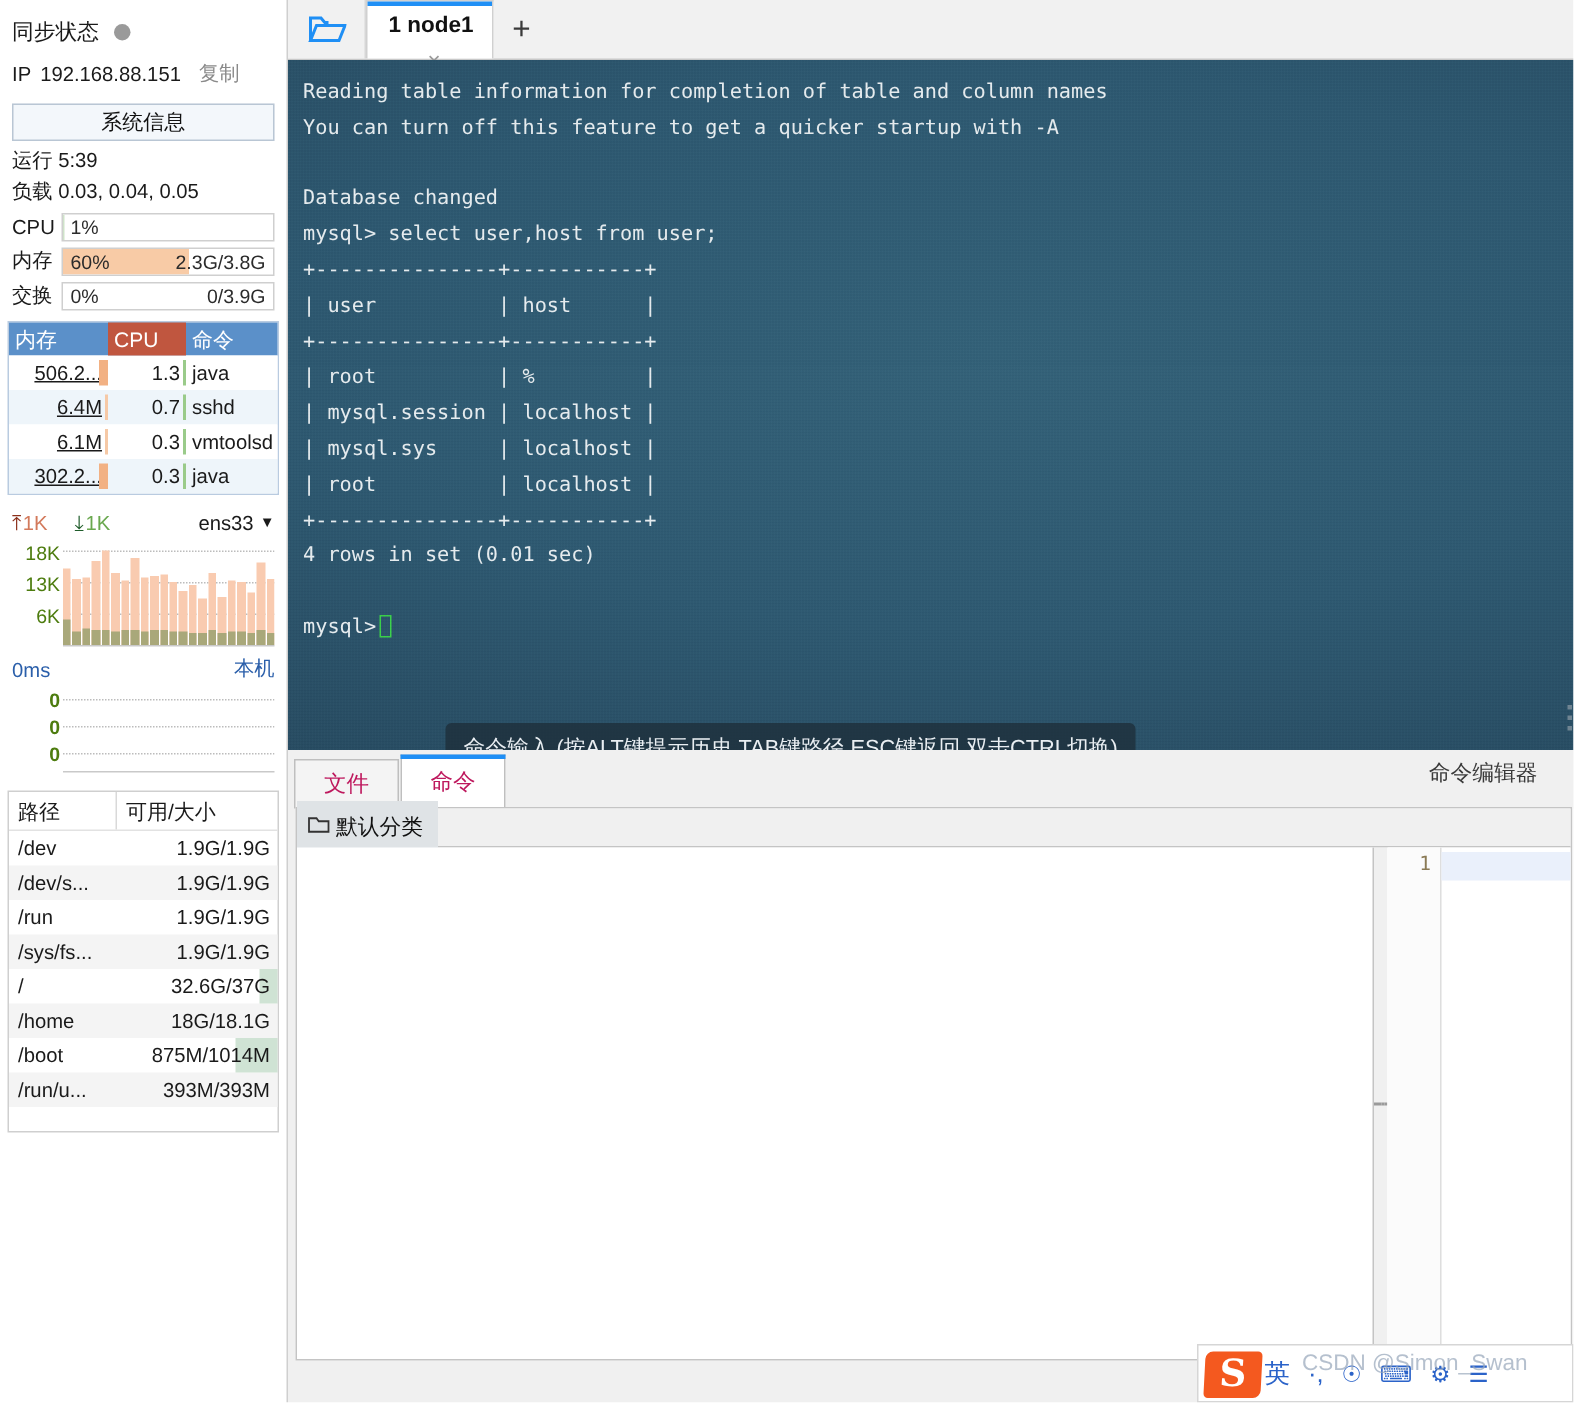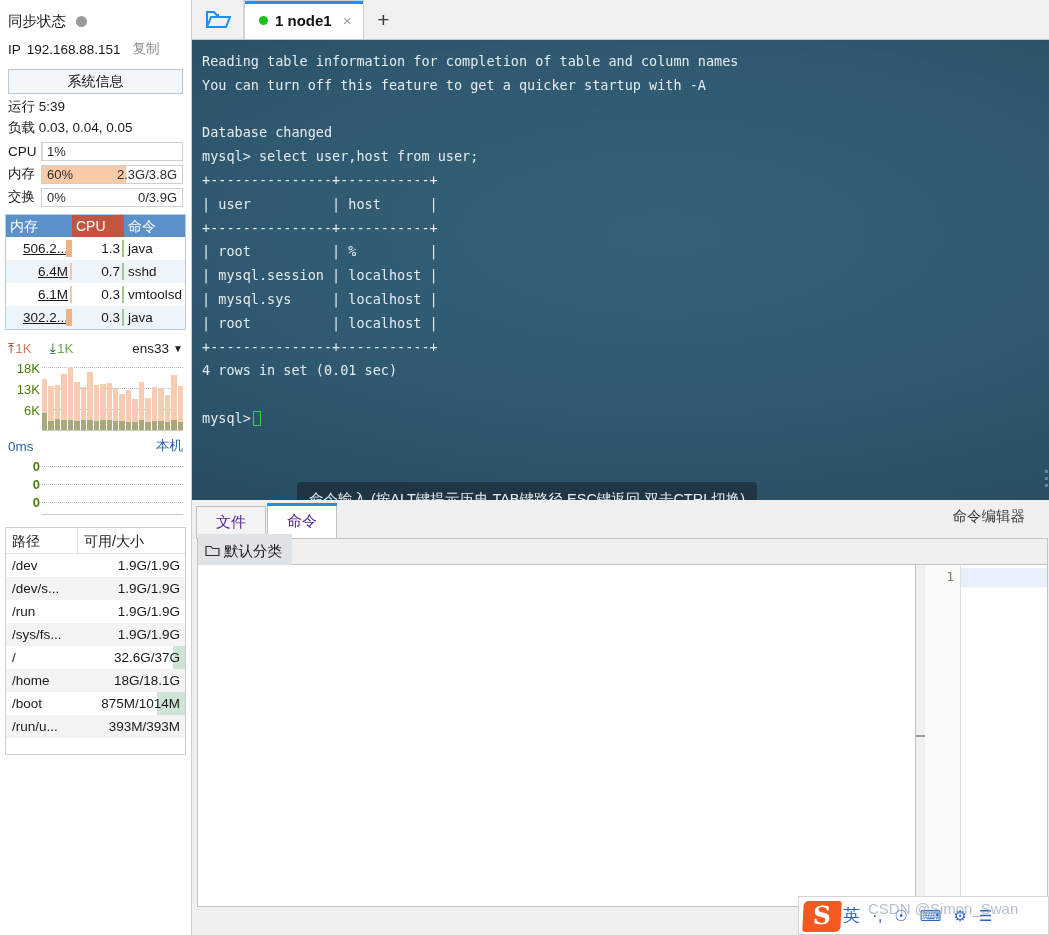--- a/index.html
+++ b/index.html
@@ -142,21 +142,21 @@
     border-bottom: 1px solid #c8c8c8; display: flex; align-items: flex-end;
   }
   .folder-btn {
     width: 52px; height: 39px; display: flex; align-items: center;
     justify-content: center; cursor: pointer; background: #f1f1f1;
     border-right: 1px solid #d7d7d7;
   }
   .tab {
     position: relative; height: 39px; padding: 0 12px 0 14px;
     background: #ffffff; border: 1px solid #d0d0d0; border-bottom: none;
-    display: flex; align-items: center; gap: 7px; cursor: pointer;
+    display: flex; align-items: center; gap: 7px; cursor: pointer; flex-direction: column;
   }
   .tab::before {
     content: ""; position: absolute; left: 0; right: 0; top: 0; height: 3px;
     background: #1f8ff5;
   }
   .tab .dot { width: 9px; height: 9px; border-radius: 50%; background: #19c219; }
   .tab .label { font-size: 15px; font-weight: bold; color: #111; }
   .tab .close { font-size: 15px; color: #9a9a9a; margin-left: 4px; }
   .newtab { width: 38px; height: 39px; display: flex; align-items: center;
     justify-content: center; font-size: 21px; color: #3a3a3a; cursor: pointer; }
@@ -190,21 +190,21 @@
     position: absolute; right: 0; top: 0; width: 5px; bottom: 0; z-index: 4;
   }
   .term-scroll i { position: absolute; right: 1px; width: 3px; height: 3px; background: #6f8492; display: block; }
 
   
   #bottom { position: absolute; left: 192px; top: 500px; width: 857px; height: 435px; background: #f0f0f0; }
   .btabs { display: flex; align-items: flex-end; height: 39px; padding-left: 4px; background: #f0f0f0; }
   .btab {
     position: relative; height: 33px; min-width: 70px; padding: 0 18px;
     display: flex; align-items: center; justify-content: center;
-    border: 1px solid #bfbfbf; background: #f4f4f4; font-size: 15px; color: #4c1d95;
+    border: 1px solid #bfbfbf; background: #f4f4f4; font-size: 15px; color: #be185d;
     cursor: pointer; margin-right: 1px; font-family: Liberation Serif, serif;
   }
   .btab.active { background: #ffffff; border-bottom-color: #ffffff; height: 36px; }
   .btab.active::before {
     content: ""; position: absolute; left: -1px; right: -1px; top: -1px; height: 3px; background: #1f8ff5;
   }
   .bpanel {
     position: absolute; left: 5px; top: 38px; right: 1px; bottom: 28px;
     background: #ffffff; border: 1px solid #c4c4c4;
   }

